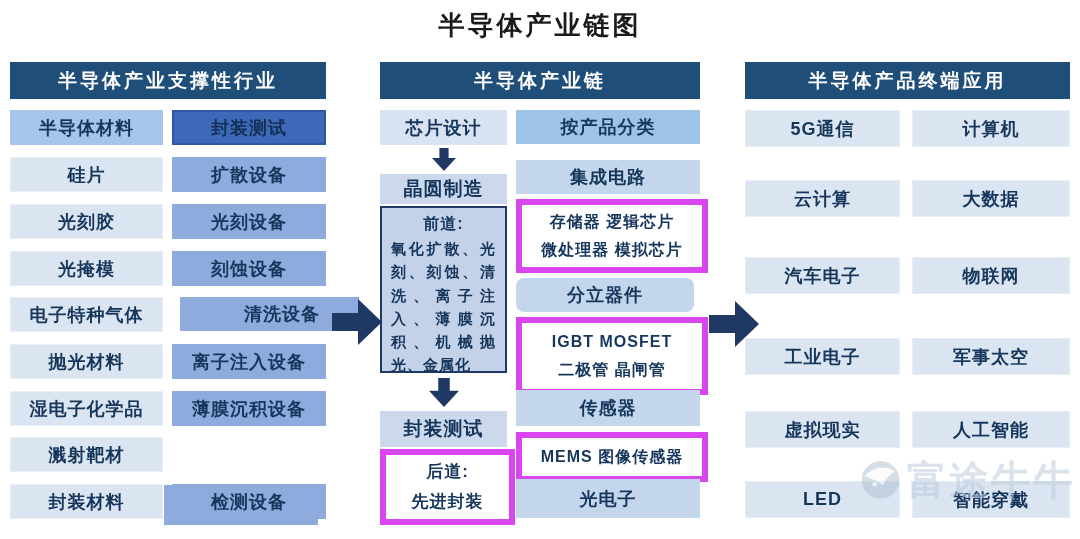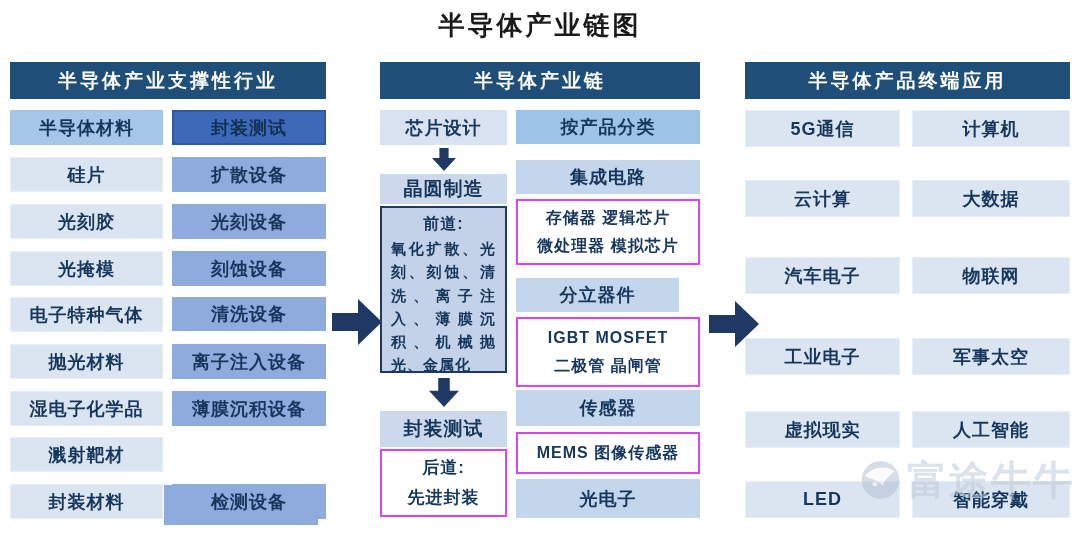--- a/index.html
+++ b/index.html
@@ -24,21 +24,21 @@
   .c-material   { background:#dbe5f1; box-shadow:inset 0 0 0 1px #e7eef7; }
   .c-equipment  { background:#8faadc; }
   .c-submat     { background:#a5c6e8; }
   .c-subequip   { background:#3d6ab8; color:#132f56; box-shadow:inset 0 0 0 2px #2f5aa3; }
   .c-flowlight  { background:#d9e2f0; }
   .c-flowmid    { background:#ccd9ec; }
   .c-prodhdr    { background:#9dc3e6; }
   .c-product    { background:#c3d6ec; }
   .c-app        { background:#dbe5f1; box-shadow:inset 0 0 0 1px #e7eef7; }
   .whitebox {
-    position:absolute; background:#ffffff; border:2px solid #d946ef;
+    position:absolute; background:#ffffff; border:6px solid #d946ef;
     display:flex; flex-direction:column; align-items:center; justify-content:center;
     font-size:16px; font-weight:bold; color:#16365c; line-height:1.75;
     letter-spacing:1px; text-align:center;
   }
   .frontbox {
     position:absolute; background:#c4d2e9; border:2px solid #1f3864;
     box-sizing:border-box; padding:6px 9px 4px 9px;
     font-size:15px; font-weight:bold; color:#16365c; letter-spacing:1px;
   }
   .frontbox .fb-title { text-align:center; margin-bottom:2px; font-size:16px; }
@@ -68,21 +68,21 @@
   <div class="cell c-material" style="left:10px; top:157px; width:153px; height:35px;">硅片</div>
   <div class="cell c-equipment" style="left:172px; top:157px; width:154px; height:35px;">扩散设备</div>
 
   <div class="cell c-material" style="left:10px; top:204px; width:153px; height:35px;">光刻胶</div>
   <div class="cell c-equipment" style="left:172px; top:204px; width:154px; height:35px;">光刻设备</div>
 
   <div class="cell c-material" style="left:10px; top:251px; width:153px; height:35px;">光掩模</div>
   <div class="cell c-equipment" style="left:172px; top:251px; width:154px; height:35px;">刻蚀设备</div>
 
   <div class="cell c-material" style="left:10px; top:297px; width:153px; height:35px;">电子特种气体</div>
-  <div class="cell c-equipment" style="left:172px; top:297px; width:154px; height:34px;">清洗设备</div>
+  <div class="cell c-equipment" style="left:180px; top:297px; width:154px; height:34px;padding-left:25px;">清洗设备</div>
 
   <div class="cell c-material" style="left:10px; top:344px; width:153px; height:35px;">抛光材料</div>
   <div class="cell c-equipment" style="left:172px; top:344px; width:154px; height:35px;">离子注入设备</div>
 
   <div class="cell c-material" style="left:10px; top:391px; width:153px; height:35px;">湿电子化学品</div>
   <div class="cell c-equipment" style="left:172px; top:391px; width:154px; height:35px;">薄膜沉积设备</div>
 
   <div class="cell c-material" style="left:10px; top:437px; width:153px; height:35px;">溅射靶材</div>
   <div class="cell c-equipment" style="left:164px; top:437px; width:154px; height:40px;margin-top:48px;">机械抛光设备</div>
 
@@ -121,21 +121,21 @@
 
   <div class="cell c-prodhdr" style="left:516px; top:110px; width:184px; height:34px;">按产品分类</div>
 
   <div class="cell c-product" style="left:516px; top:160px; width:184px; height:34px;">集成电路</div>
 
   <div class="whitebox" style="left:516px; top:199px; width:180px; height:62px;">
     <div>存储器 逻辑芯片</div>
     <div>微处理器 模拟芯片</div>
   </div>
 
-  <div class="cell c-product" style="left:516px; top:278px; width:163px; height:34px;">分立器件</div>
+  <div class="cell c-product" style="left:516px; top:278px; width:178px; height:34px;border-radius:8px;">分立器件</div>
 
   <div class="whitebox" style="left:516px; top:317px; width:180px; height:66px;">
     <div>IGBT MOSFET</div>
     <div>二极管 晶闸管</div>
   </div>
 
   <div class="cell c-product" style="left:516px; top:390px; width:184px; height:36px;">传感器</div>
 
   <div class="whitebox" style="left:516px; top:432px; width:180px; height:38px;">
     <div>MEMS 图像传感器</div>

